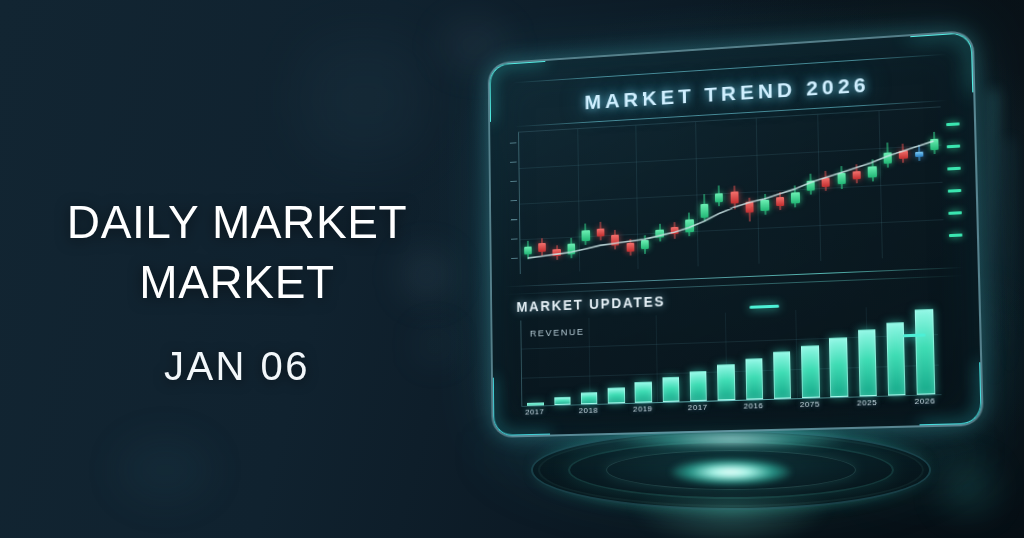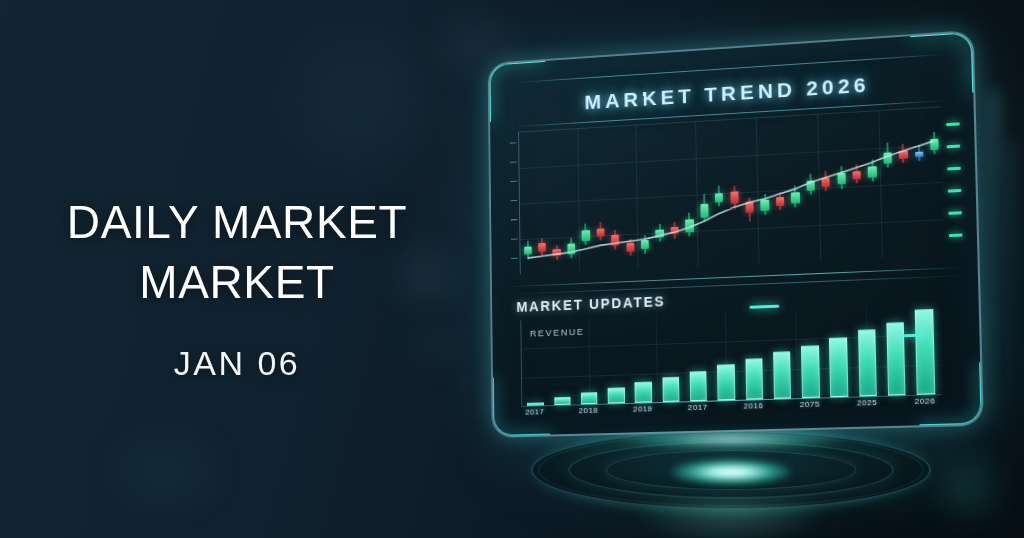--- a/index.html
+++ b/index.html
@@ -36,21 +36,21 @@
   .hl-line {
     color:#ffffff;
     font-size:46px; font-weight:normal; letter-spacing:.6px;
     line-height:60px;
     text-shadow:0 2px 14px rgba(0,0,0,.55);
     white-space:nowrap;
   }
   #date-line {
     position:absolute; left:0; top:344px; width:474px;
     text-align:center; z-index:12;
-    color:#f2f7fa; font-size:34px; letter-spacing:2.5px;
+    color:#f2f7fa; font-size:40px; letter-spacing:2.5px;
     text-shadow:0 2px 12px rgba(0,0,0,.5);
   }
 
   
   #holo-screen {
     position:absolute; left:482px; top:42px; width:498px; height:390px;
     transform:perspective(1400px) rotateY(-9deg) rotateX(2.2deg) rotateZ(-1.4deg);
     transform-origin:50% 100%;
     z-index:8;
   }

